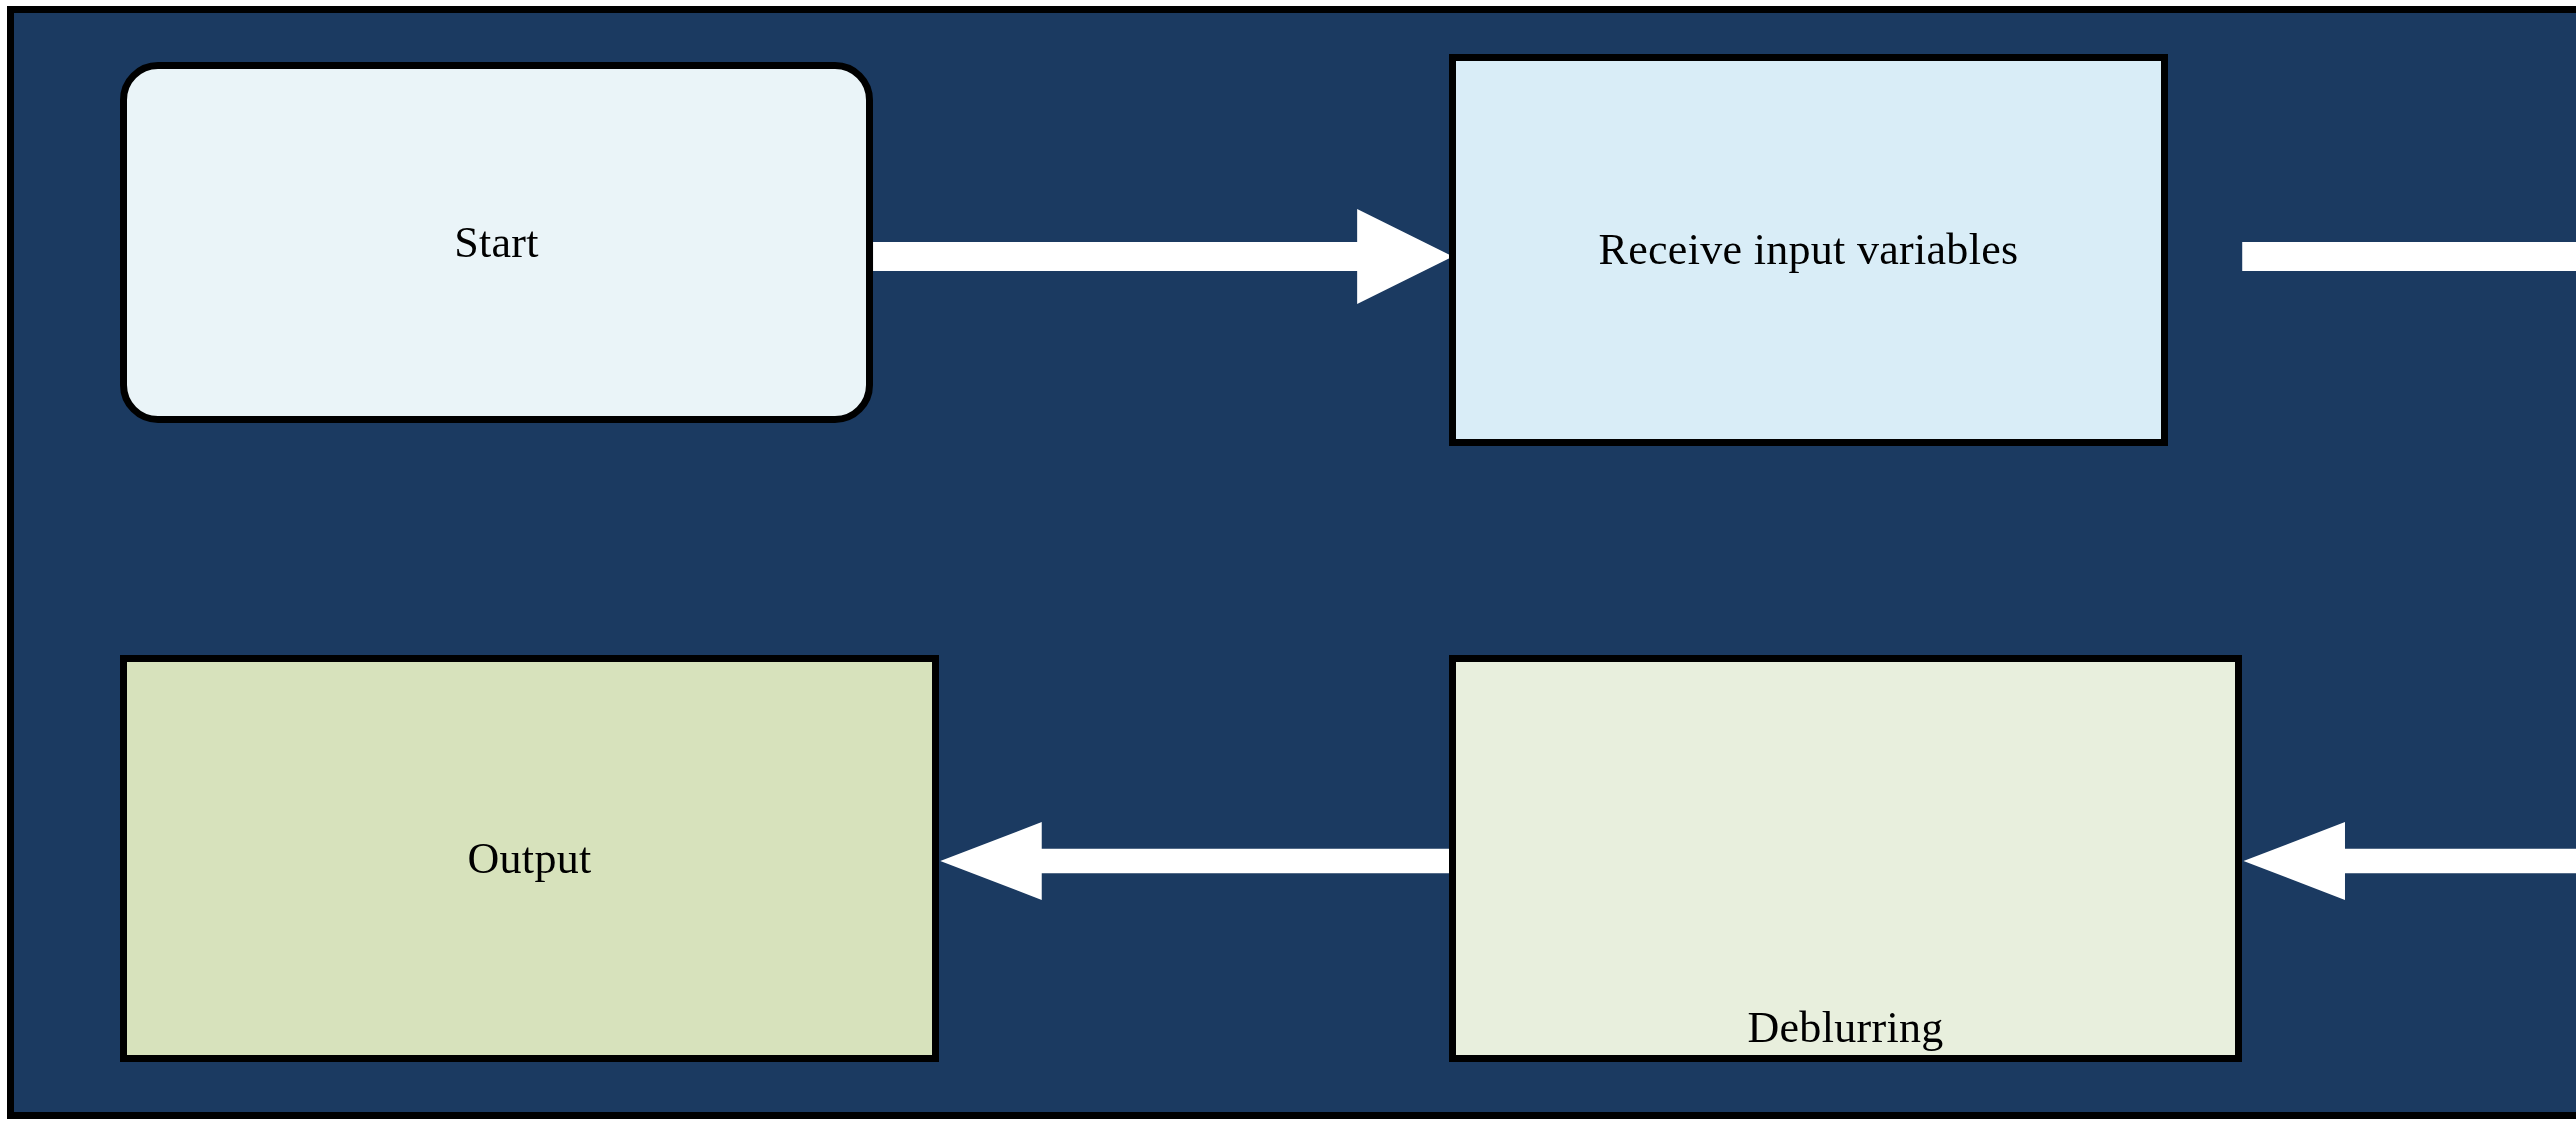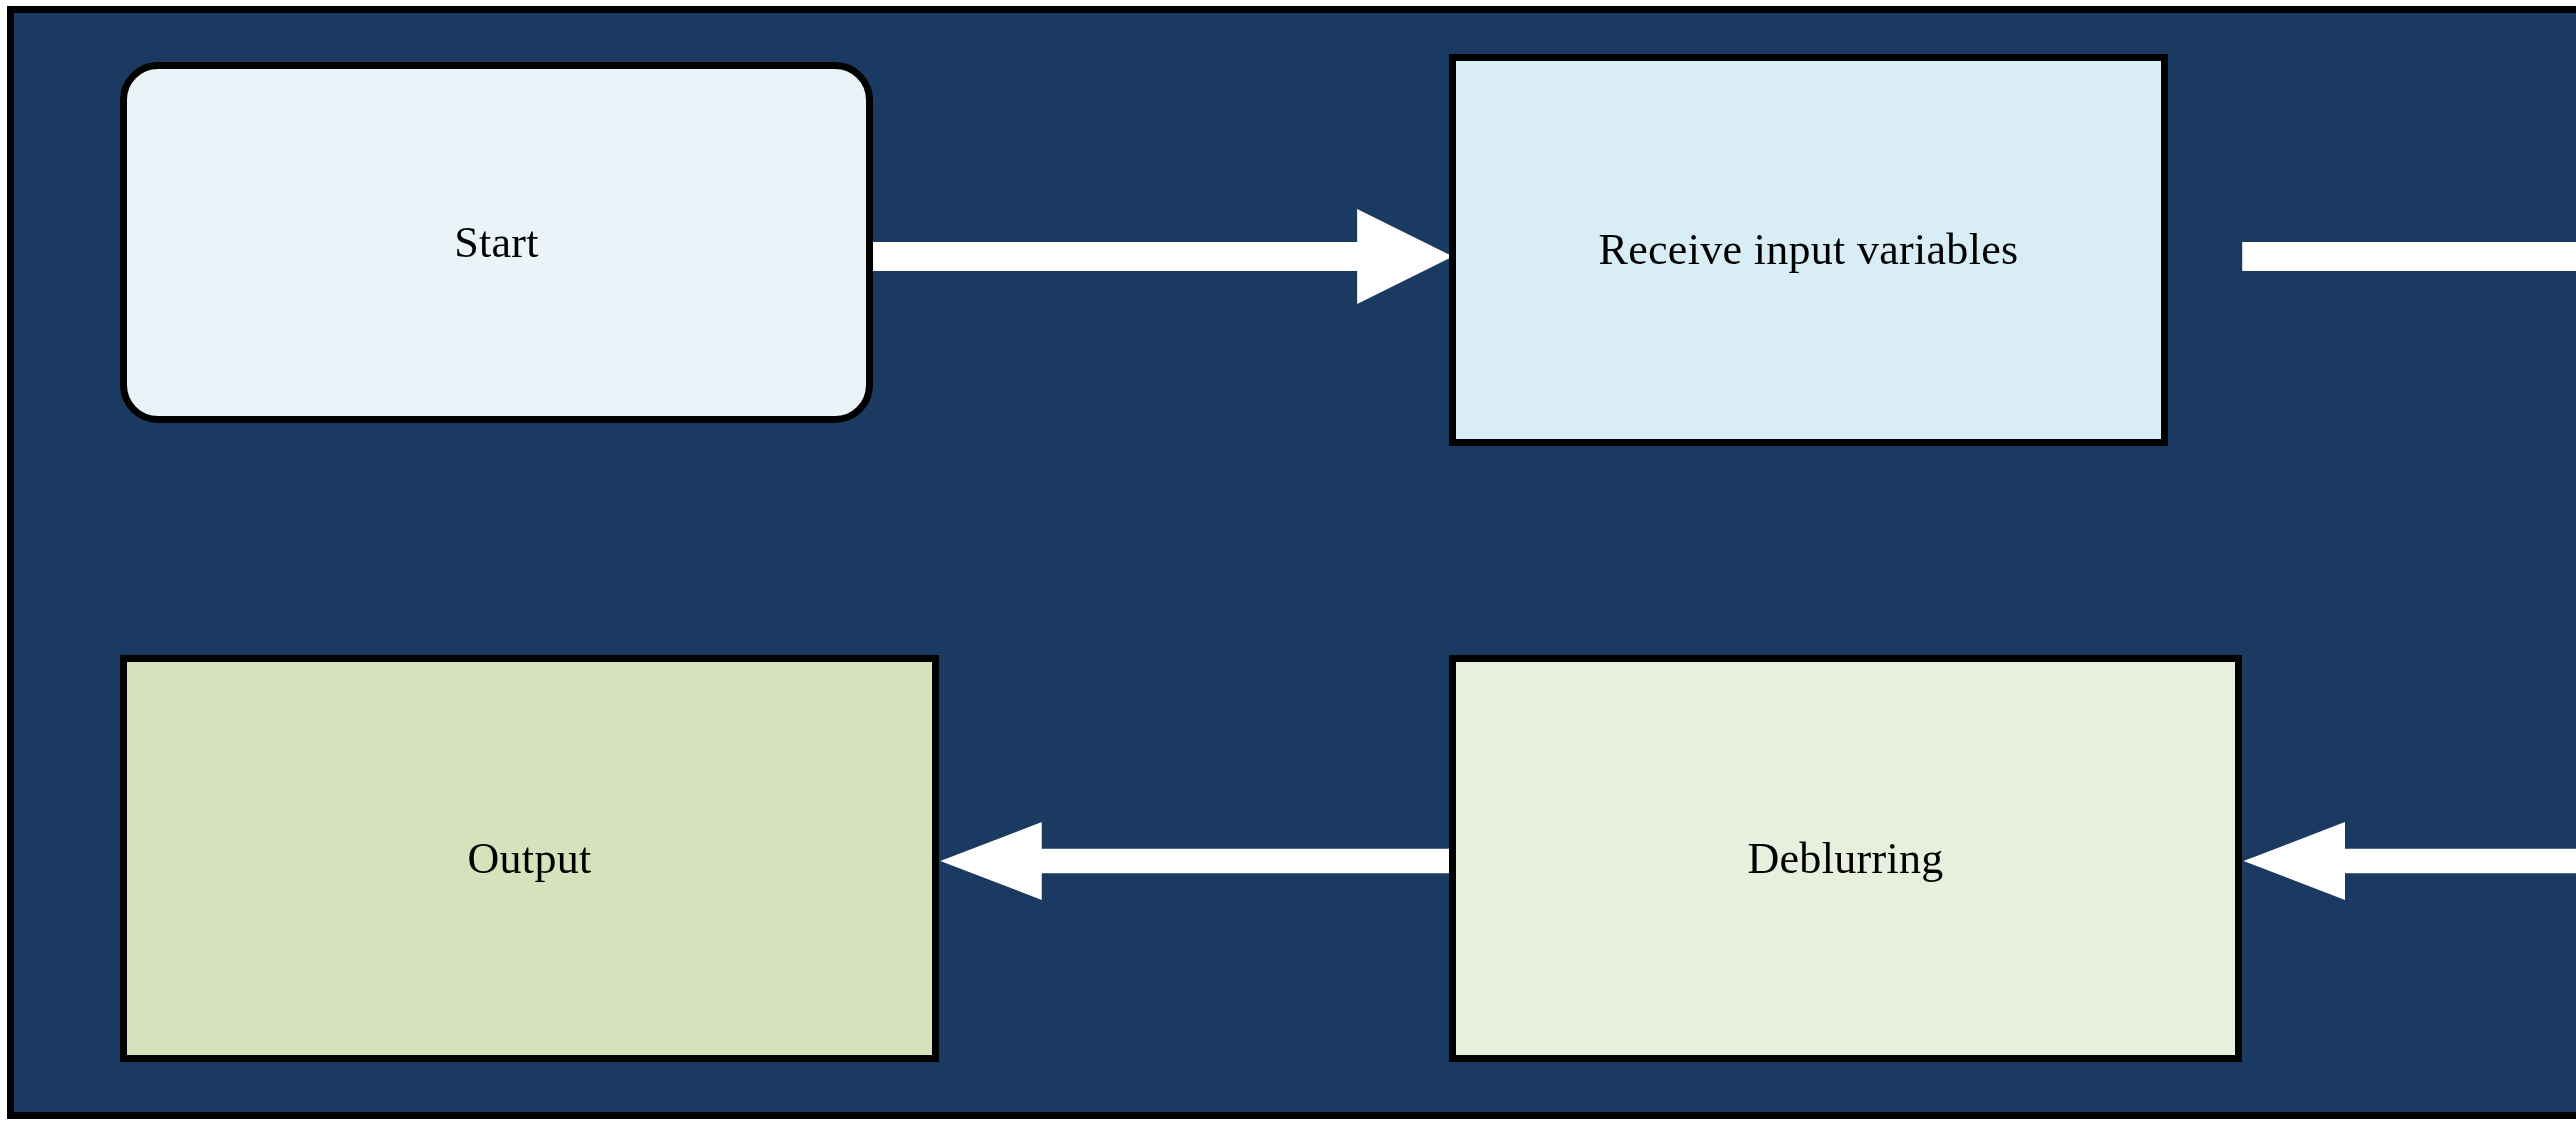--- a/index.html
+++ b/index.html
@@ -110,21 +110,21 @@
     </div>
 
     <div class="node" id="node-start" style="background: rgb(234, 244, 248);">
       <span class="label">Start</span>
     </div>
 
     <div class="node" id="node-receive" style="background: rgb(217, 237, 247);">
       <span class="label">Receive input variables</span>
     </div>
 
-    <div class="node" id="node-deblur" style="background: rgb(232, 239, 221);">
+    <div class="node" id="node-deblur" style="background: rgb(232, 239, 221); align-items: flex-end;">
       <span class="label">Deblurring</span>
     </div>
 
     <div class="node" id="node-output" style="background: rgb(215, 226, 188);">
       <span class="label">Output</span>
     </div>
 
   </div>
 </div>
 

